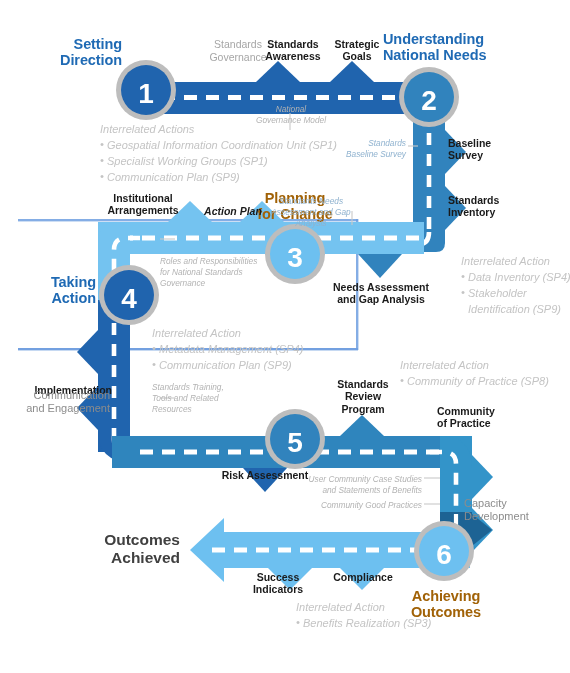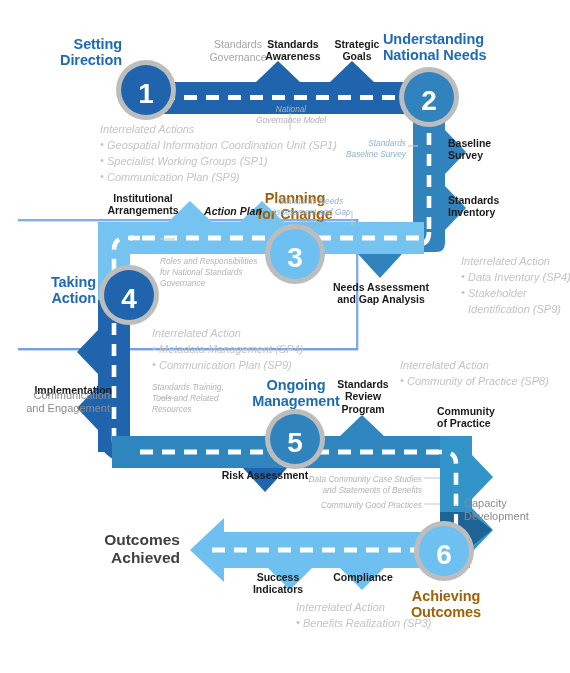--- a/index.html
+++ b/index.html
@@ -198,24 +198,20 @@
   <div class="lbl stage-title stage-light tc" style="left:233px;top:190px;width:124px;">
     <div>Planning</div>
     <div>for Change</div>
   </div>
 
   <div class="lbl stage-title stage-dark tr" style="left:8px;top:274px;width:88px;">
     <div>Taking</div>
     <div>Action</div>
   </div>
 
-  <div class="lbl stage-title stage-dark tc" style="left:228px;top:377px;width:136px;">
-    <div>Ongoing</div>
-    <div>Management</div>
-  </div>
 
   <div class="lbl stage-title stage-light tc" style="left:378px;top:588px;width:136px;">
     <div>Achieving</div>
     <div>Outcomes</div>
   </div>
 
   <div class="lbl milestone-gray tc" style="left:183px;top:38px;width:110px;">
     <div style="white-space:pre-line;">Standards
 Governance</div>
   </div>
@@ -319,21 +315,21 @@
     <div>Governance</div>
   </div>
 
   <div class="lbl anno tl" style="left:152px;top:382px;width:130px;">
     <div>Standards Training,</div>
     <div>Tools and Related</div>
     <div>Resources</div>
   </div>
 
   <div class="lbl anno tr" style="left:278px;top:474px;width:144px;">
-    <div>Data Community Case Studies</div>
+    <div>User Community Case Studies</div>
     <div>and  Statements of Benefits</div>
   </div>
 
   <div class="lbl anno tr" style="left:288px;top:500px;width:134px;">
     <div>Community Good Practices</div>
   </div>
 
   <div class="lbl anno-list tl" style="left:100px;top:122px;width:250px;">
     <div>Interrelated Actions</div>
     <div class="li">Geospatial Information Coordination Unit (SP1)</div>

